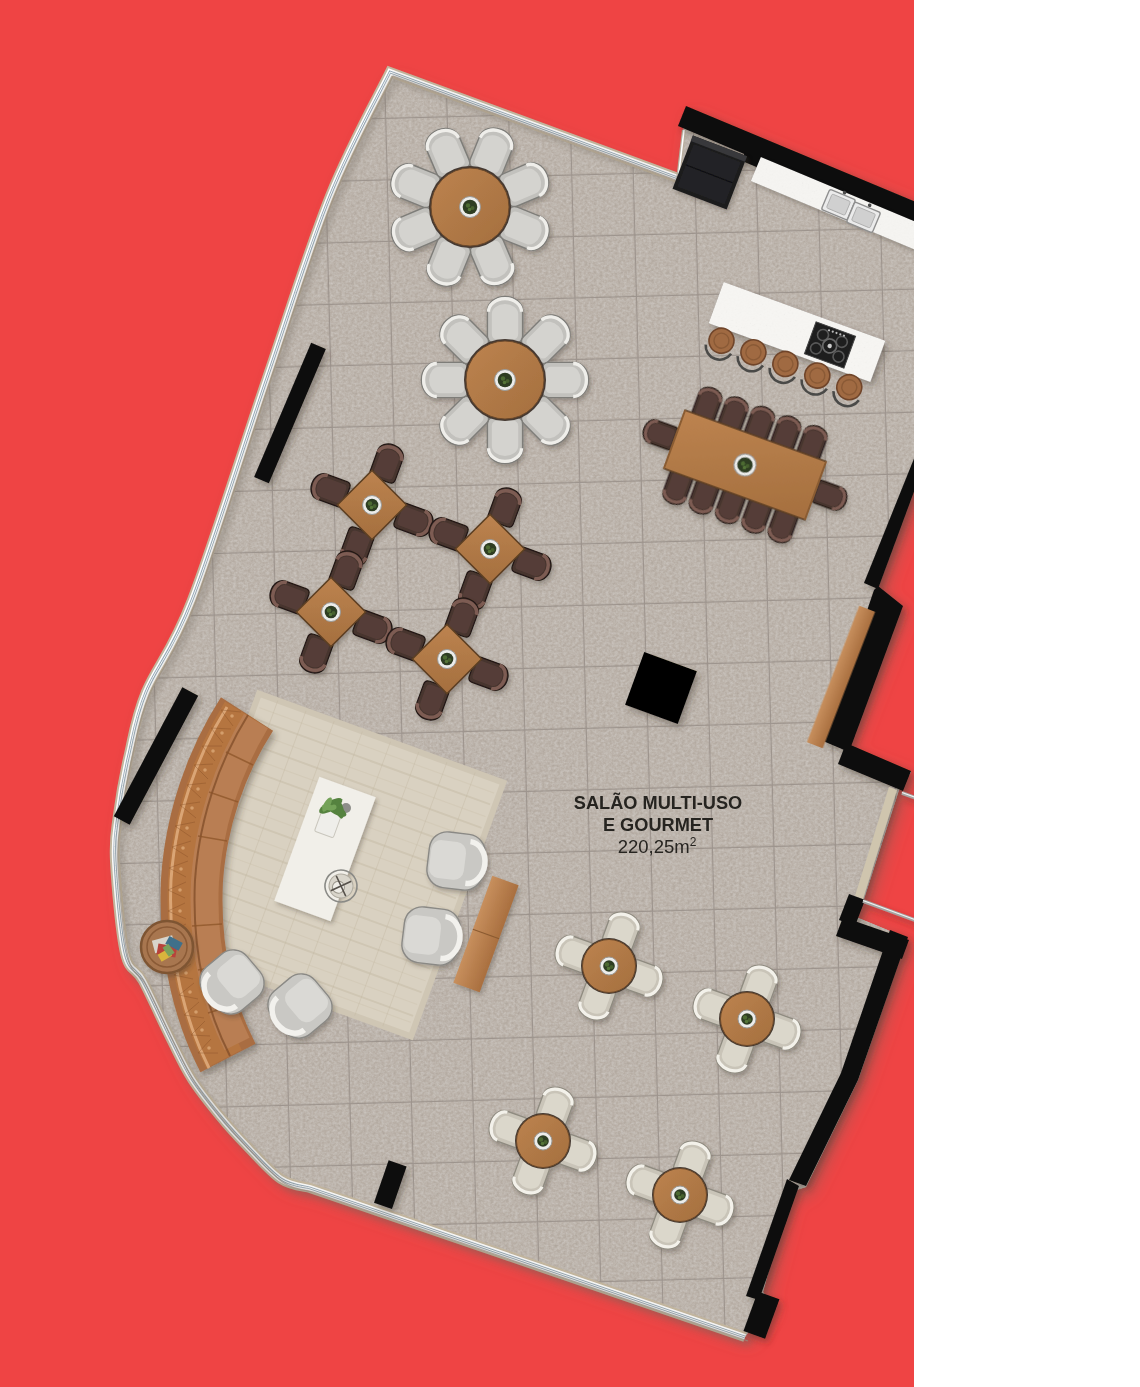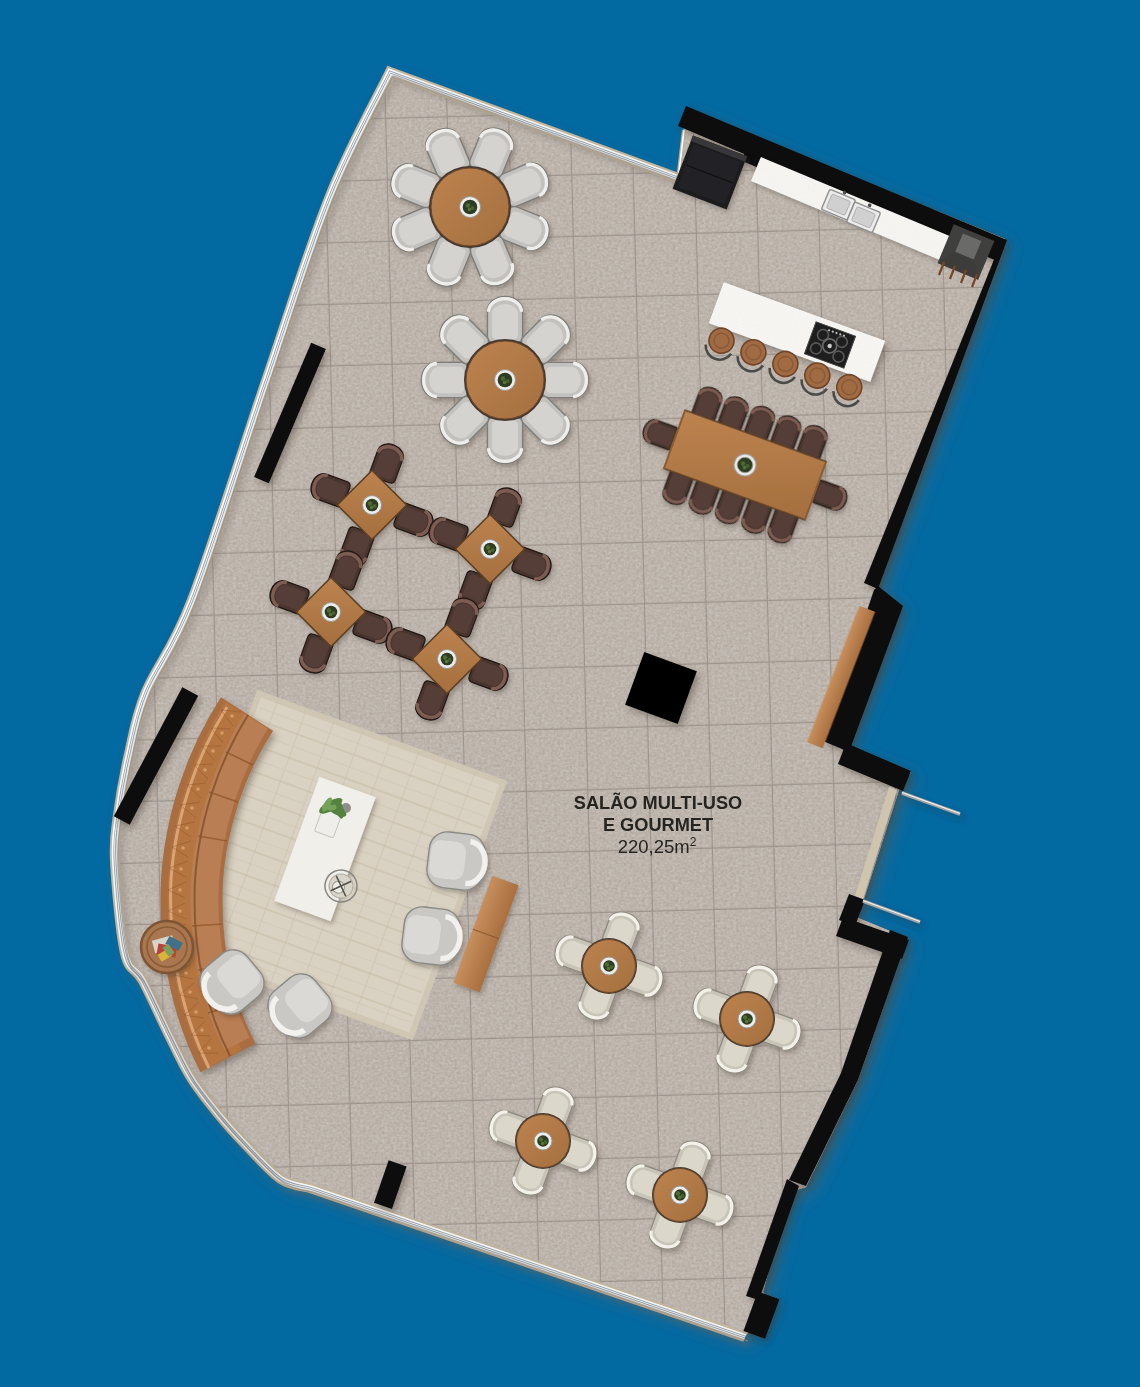--- a/index.html
+++ b/index.html
@@ -1,16 +1,16 @@
 <!DOCTYPE html>
 <html><head>
 <meta charset="utf-8">
 <style>
   html,body{margin:0;padding:0;background:#ffffff;}
-  .page{width:1140px;height:1387px;position:relative;overflow:hidden;background:#0369a1;
+  .page{width:914px;height:1387px;position:relative;overflow:hidden;background:#ef4444;
         font-family:"Liberation Sans", sans-serif;}
 </style>
 </head>
 <body>
 <div class="page">
 <svg width="1140" height="1387" viewBox="0 0 1140 1387" xmlns="http://www.w3.org/2000/svg">
 <defs>
   <pattern id="tiles" width="61.5" height="61.5" patternUnits="userSpaceOnUse" patternTransform="rotate(-1.5) translate(14,6)">
     <path d="M0,61 L61.5,61 M61,0 L61,61.5" stroke="#99908a" stroke-width="1.4" fill="none" opacity="0.9"></path>
   </pattern>

